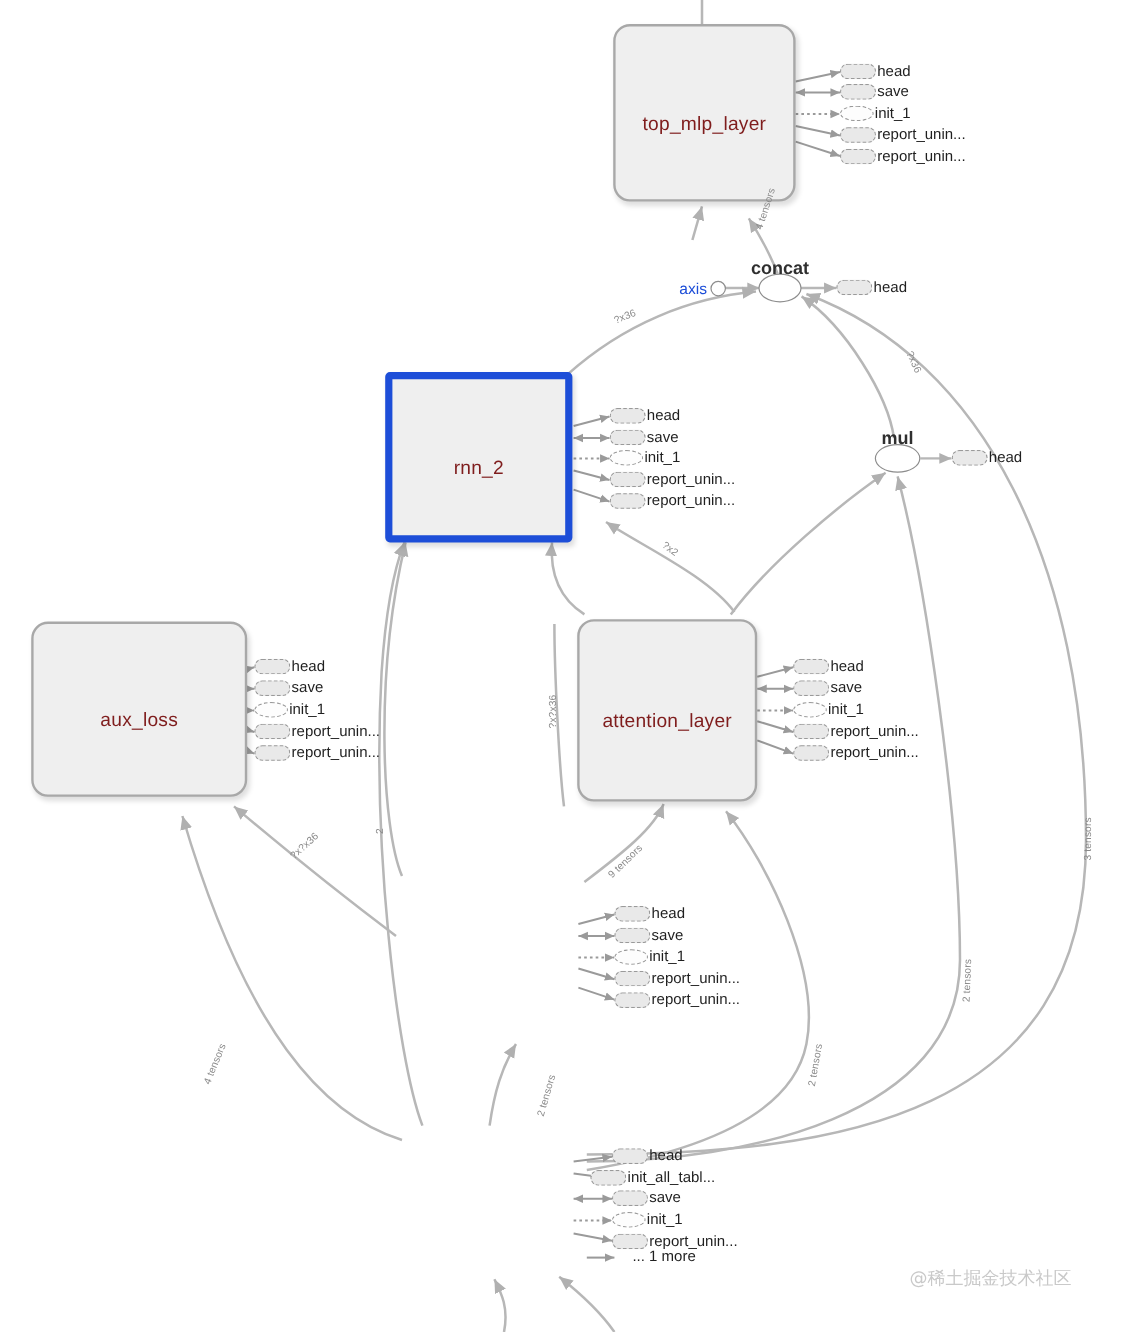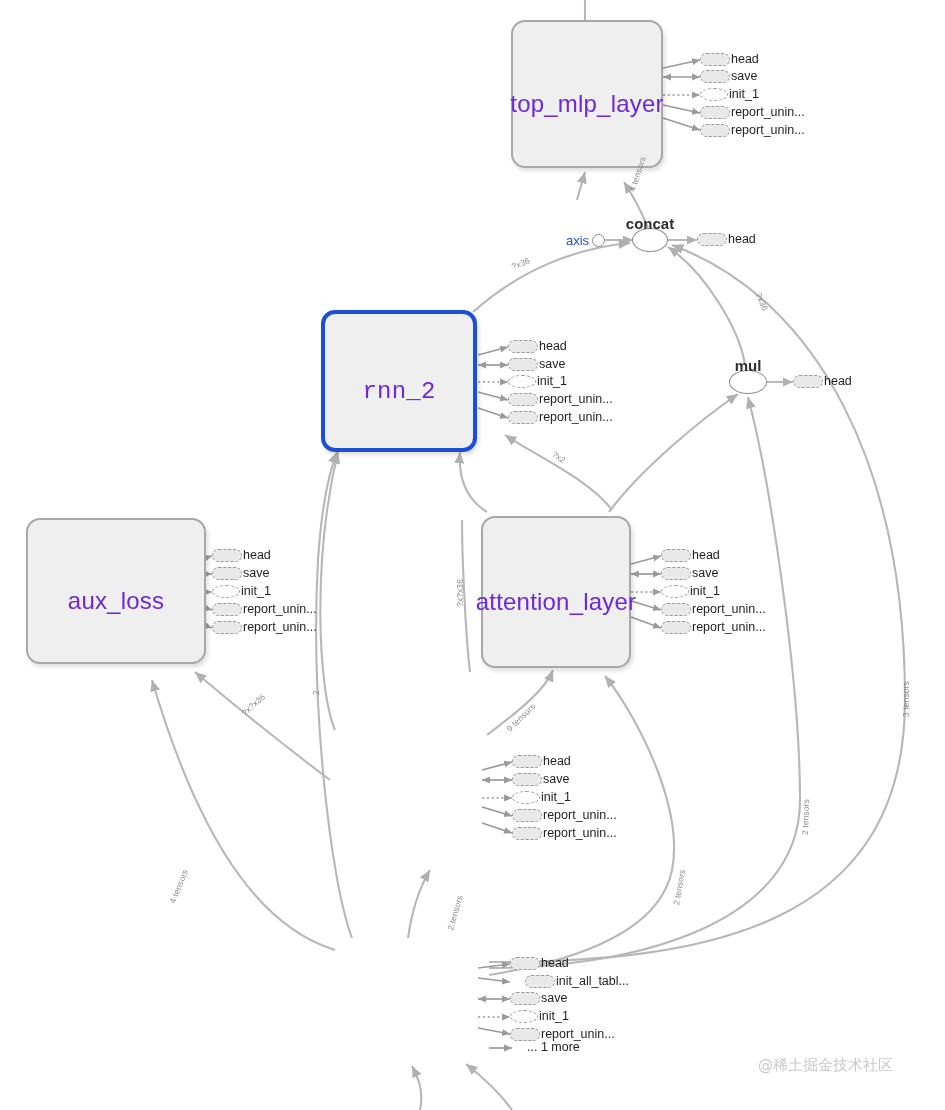--- a/index.html
+++ b/index.html
@@ -29,32 +29,31 @@
     box-sizing: border-box;
     background: #efefef;
     border: 2px solid #a8a8a8;
     border-radius: 14px;
     display: flex;
     align-items: center;
     justify-content: center;
     box-shadow: 2px 3px 4px rgba(0,0,0,0.13);
   }
   .gnode .glabel {
-    font-size: 24px;
-    color: #6d28d9;
+    font-size: 16px;
+    color: #7f1d1d;
     letter-spacing: 0.2px;
     white-space: nowrap;
     margin-top: 20px;
   }
   .gnode.selected {
-    border: 4px solid #1d4ed8;
-    border-radius: 14px;
+    border: 6px solid #1d4ed8;
+    border-radius: 4px;
     background: #efefef;
     box-shadow: 2px 3px 4px rgba(0,0,0,0.13);
-    font-family: Liberation Mono, monospace;
   }
   
   .opnode {
     position: absolute;
   }
   .opnode .ellipse {
     width: 100%;
     height: 100%;
     border: 1.6px solid #8d8d8d;
     border-radius: 50%;
@@ -375,21 +374,21 @@
   </div>
   <div class="annot" style="left:512px; top:827px;">
     <span class="pill"></span>
     <span class="atext">report_unin...</span>
   </div>
 
   <div class="annot" style="left:510px; top:957px;">
     <span class="pill"></span>
     <span class="atext">head</span>
   </div>
-  <div class="annot" style="left:525px; top:975px;">
+  <div class="annot" style="left:492px; top:975px;">
     <span class="pill"></span>
     <span class="atext">init_all_tabl...</span>
   </div>
   <div class="annot" style="left:510px; top:992px;">
     <span class="pill"></span>
     <span class="atext">save</span>
   </div>
   <div class="annot" style="left:510px; top:1010px;">
     <span class="pill ellipsepill"></span>
     <span class="atext">init_1</span>

